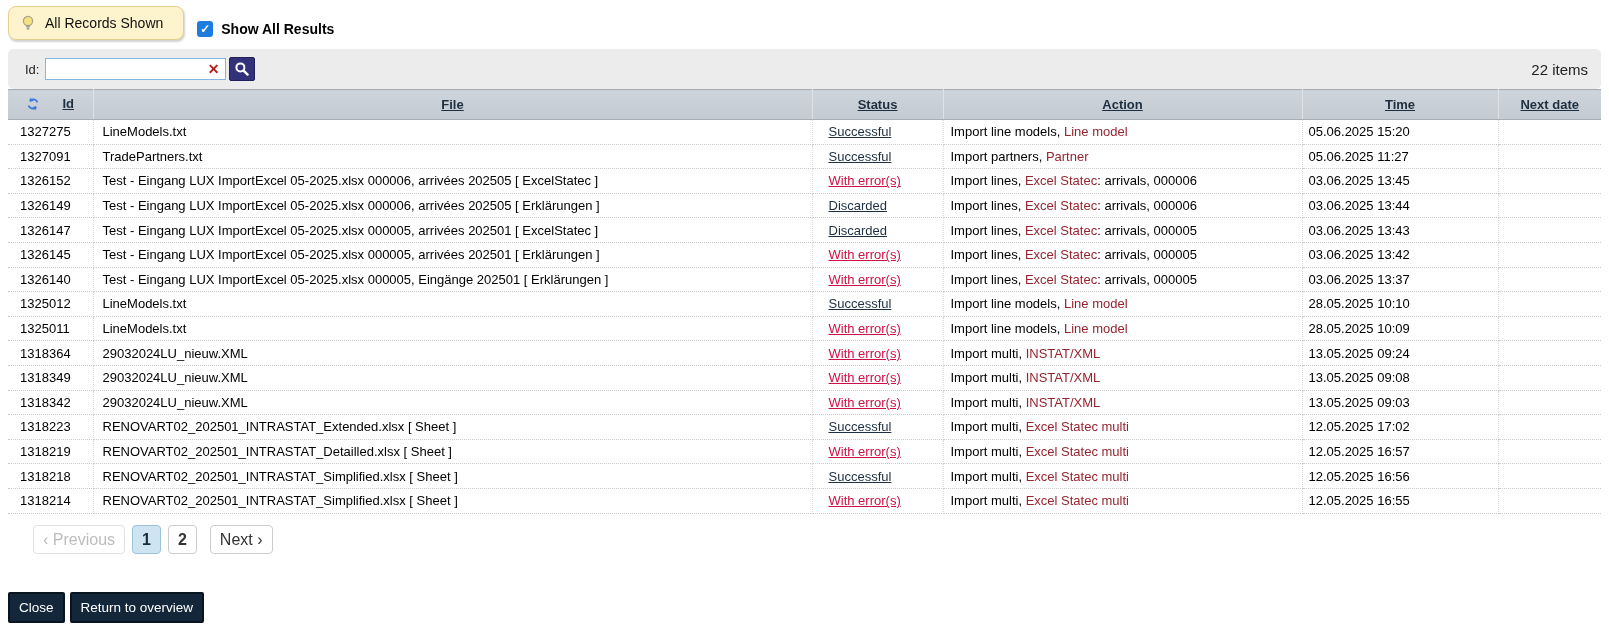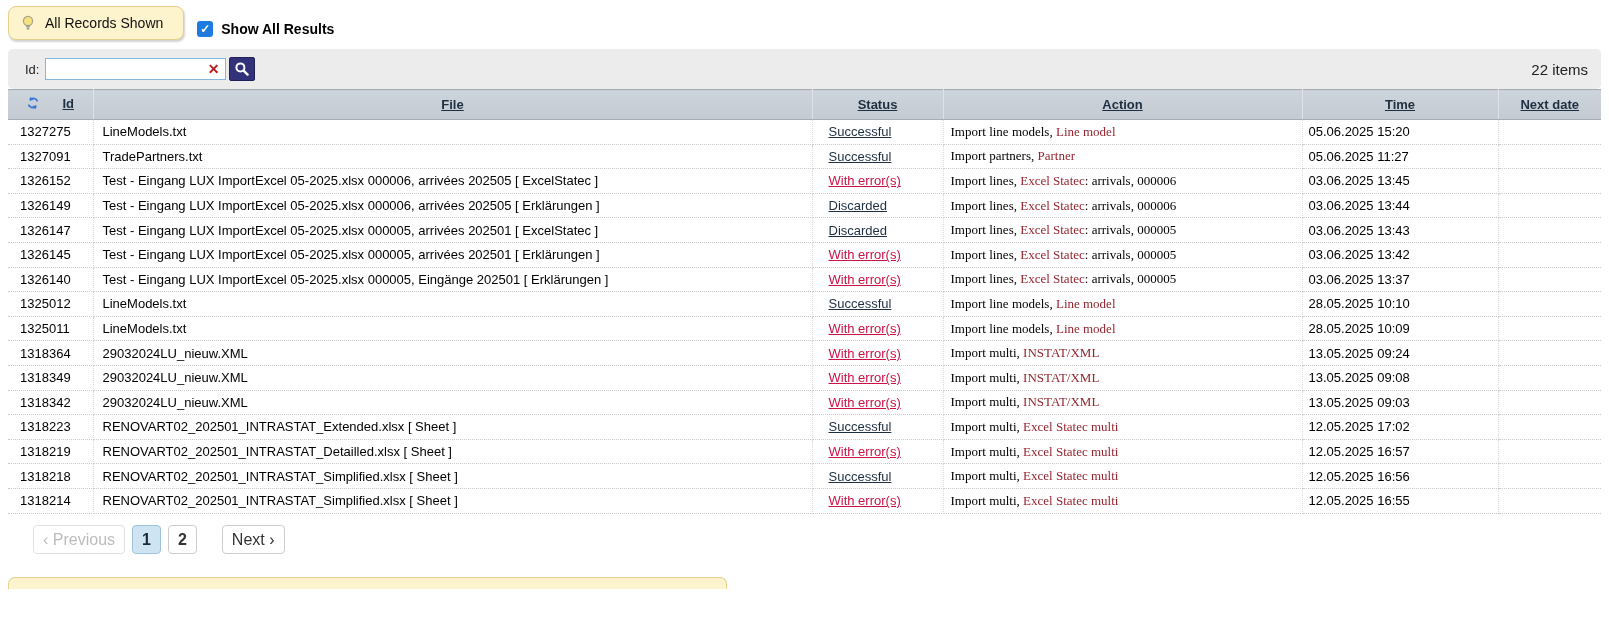--- a/index.html
+++ b/index.html
@@ -65,49 +65,49 @@
     background:linear-gradient(#ced4db,#c3cad2);
     color:var(--dark-link,#15273a);
     font-weight:bold; font-size:13px;
     border-top:1px solid #a6adb5;
     border-bottom:1px solid #a6adb5;
     border-right:1px solid #dde2e7;
     text-align:center; cursor:pointer; white-space:nowrap;
   }
   thead th:last-child { border-right:none; }
   thead th .hlabel { text-decoration:underline; }
-  thead th.th-id .hwrap { display:inline-flex; align-items:flex-start; gap:22px; }
+  thead th.th-id .hwrap { display:inline-flex; align-items:flex-end; gap:22px; }
   tbody td {
     height:24.6px; padding:0 6px;
     border-bottom:1px dotted #c9c9c9;
     border-right:1px dotted #dadada;
     white-space:nowrap; overflow:hidden;
   }
   tbody td:last-child { border-right:none; }
   td.col-id   { padding-left:12px; }
   td.col-file { padding-left:9px; }
   td.col-status { padding-left:16px; }
-  td.col-action { padding-left:7px;font-family:Liberation Serif, serif; }
+  td.col-action { padding-left:7px; }
   td.col-time { padding-left:6px; }
   a.status-link { text-decoration:underline; cursor:pointer; }
   a.status-dark { color:var(--dark-link,#22303e); }
   a.status-error { color:var(--error-link,#cc1144); }
   .action-hl { color:var(--maroon,#96242f); }
 
   
   .pagination { margin:11px 0 0 25px; display:flex; align-items:center; gap:7px; font-size:13px; }
   .pg {
     border:1px solid #ccc; border-radius:4px; background:#fff;
     padding:5px 9px; color:#333; cursor:pointer; line-height:1.1;
     font-family:"Liberation Sans", sans-serif; font-size:16px;
   }
   .pg.prev { color:#bcbcbc; border-color:#e2e2e2; cursor:default; }
   .pg.num { font-weight:bold; }
   .pg.active { background:var(--page-active-bg,#cfe4f2); border-color:#9cc3da; color:#1c2b3a; }
-  .pg.next { margin-left:18px; }
+  .pg.next { margin-left:6px; }
 
   
   .footer-btns { margin-top:38px; display:flex; gap:5px; }
   .navy-btn {
     background:var(--accent-navy,#14263a); color:#fff;
     border:2px solid #081521; border-radius:2px;
     padding:6px 9px; font-size:13.5px; cursor:pointer;
     font-family:"Liberation Sans", sans-serif;
   }
 
@@ -321,16 +321,20 @@
       </tbody>
   </table>
 
   <div class="pagination">
     <button class="pg prev">‹ Previous</button>
     <button class="pg num active">1</button>
     <button class="pg num">2</button>
     <button class="pg next">Next ›</button>
   </div>
 
+  <div class="footer-btns">
+    <button class="navy-btn">Close</button>
+    <button class="navy-btn">Return to overview</button>
+  </div>
 
   <div class="bottom-strip"></div>
 
 </div>
 
 </body></html>

